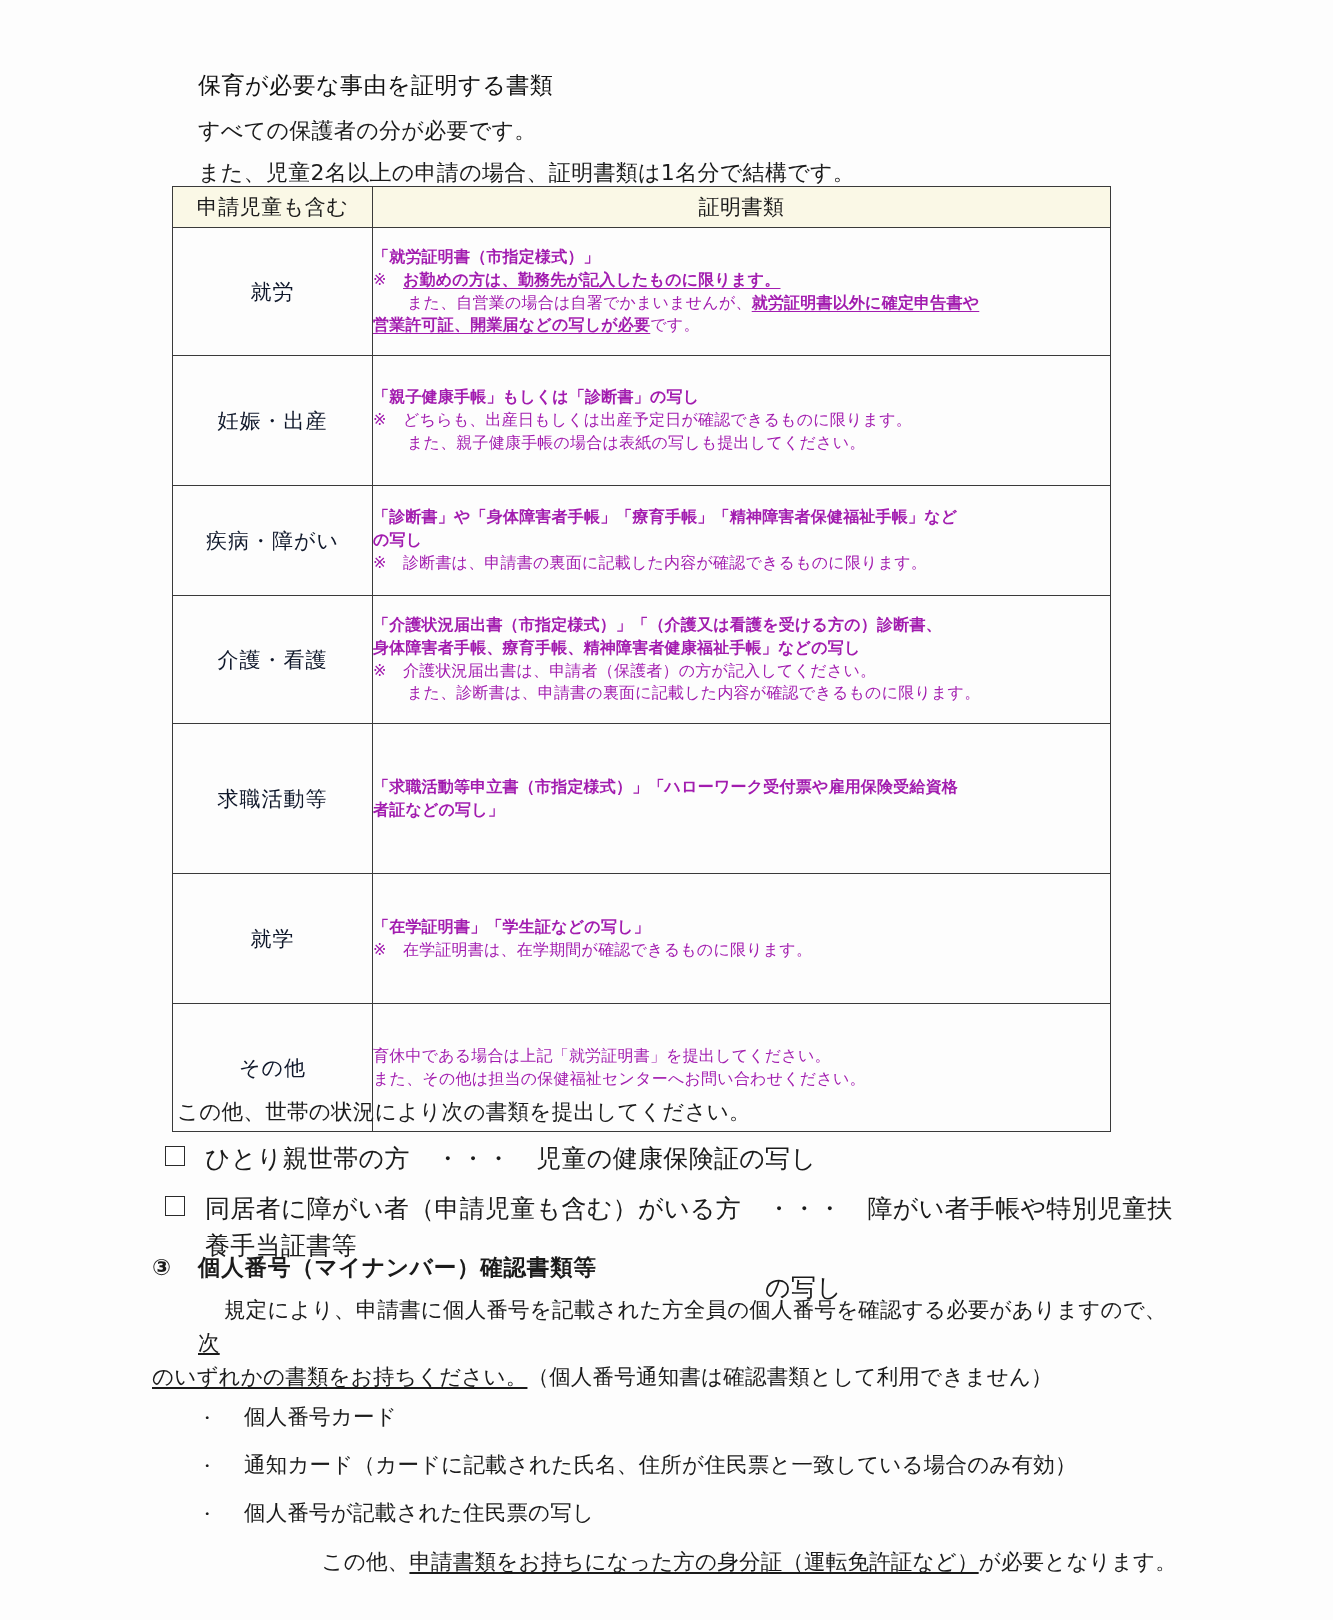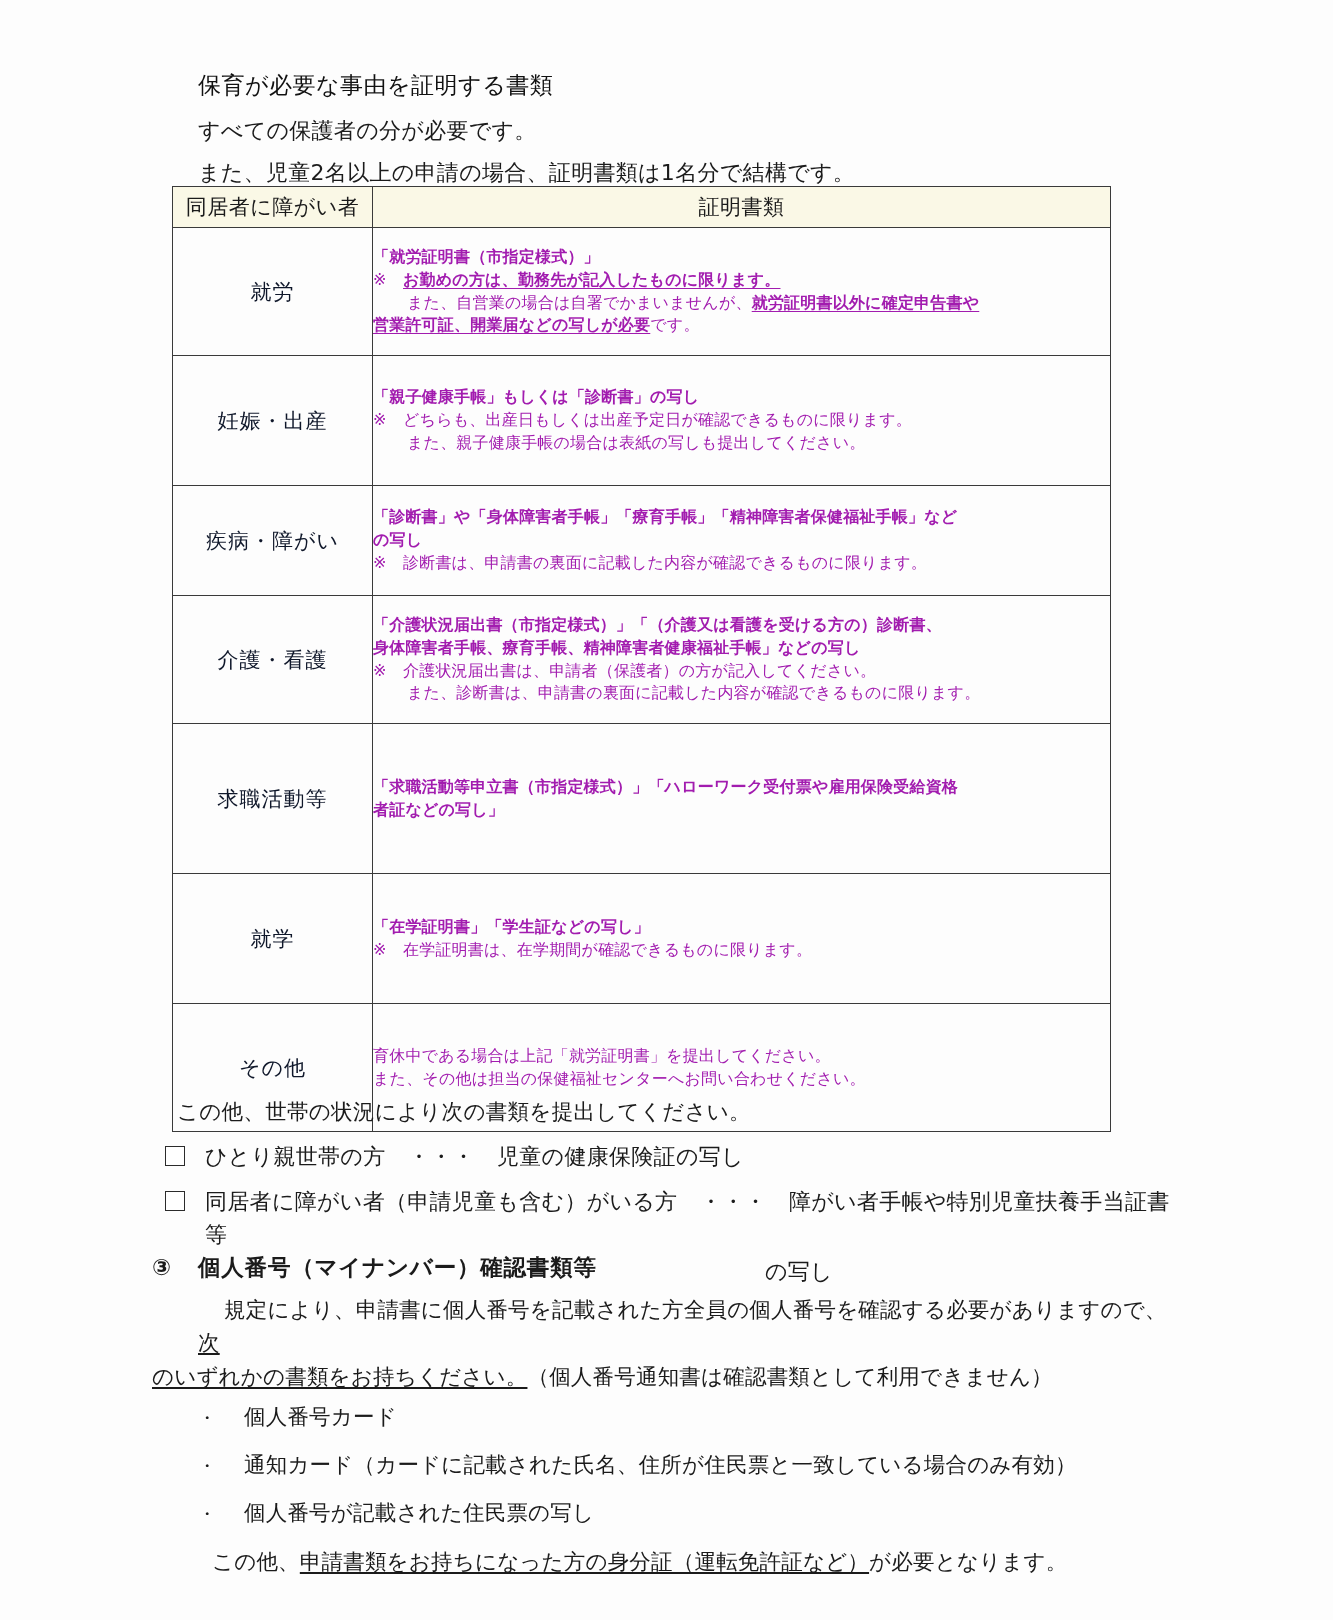--- a/index.html
+++ b/index.html
@@ -109,21 +109,21 @@
   .below-lead {
     font-size: 21.5px;
     line-height: 1.5;
     margin: 0 0 12px 0;
     padding-left: 12px;
     letter-spacing: 0.3px;
   }
   .check-row {
     display: flex;
     align-items: flex-start;
-    font-size: 22px;
+    font-size: 25px;
     line-height: 1.5;
     margin-bottom: 12px;
     letter-spacing: 0.3px;
   }
   .checkbox-glyph {
     display: inline-block;
     width: 18px;
     height: 18px;
     border: 1.8px solid #2b2b2b;
     margin-top: 6px;
@@ -182,41 +182,42 @@
     flex: 0 0 auto;
     text-align: left;
     font-size: 18px;
   }
   .closing {
     font-size: 21.5px;
     line-height: 1.5;
     letter-spacing: 0.2px;
     padding-left: 60px;
     margin: 2px 0 12px 0;
+    text-align: right;
   }
 </style>
 </head>
 <body>
 
 <div class="page">
 
   <div class="intro">
     <div class="doc-heading">保育が必要な事由を証明する書類</div>
     <div class="intro-line">すべての保護者の分が必要です。</div>
     <div class="intro-line">また、児童2名以上の申請の場合、証明書類は1名分で結構です。</div>
   </div>
 
   <table class="doc-table">
     <colgroup>
       <col class="col-reason">
       <col class="col-docs">
     </colgroup>
     <thead>
       <tr>
-        <th>同居者に障がい者</th>
+        <th>申請児童も含む</th>
         <th>証明書類</th>
       </tr>
     </thead>
     <tbody>
 
       <tr class="r-shuro">
         <td class="reason-cell">就労</td>
         <td class="docs-cell">
           <span class="ln strong">「就労証明書（市指定様式）」</span>
           <span class="ln"><span class="note-mark">※</span><span class="strong ul">お勤めの方は、勤務先が記入したものに限ります。</span></span>

